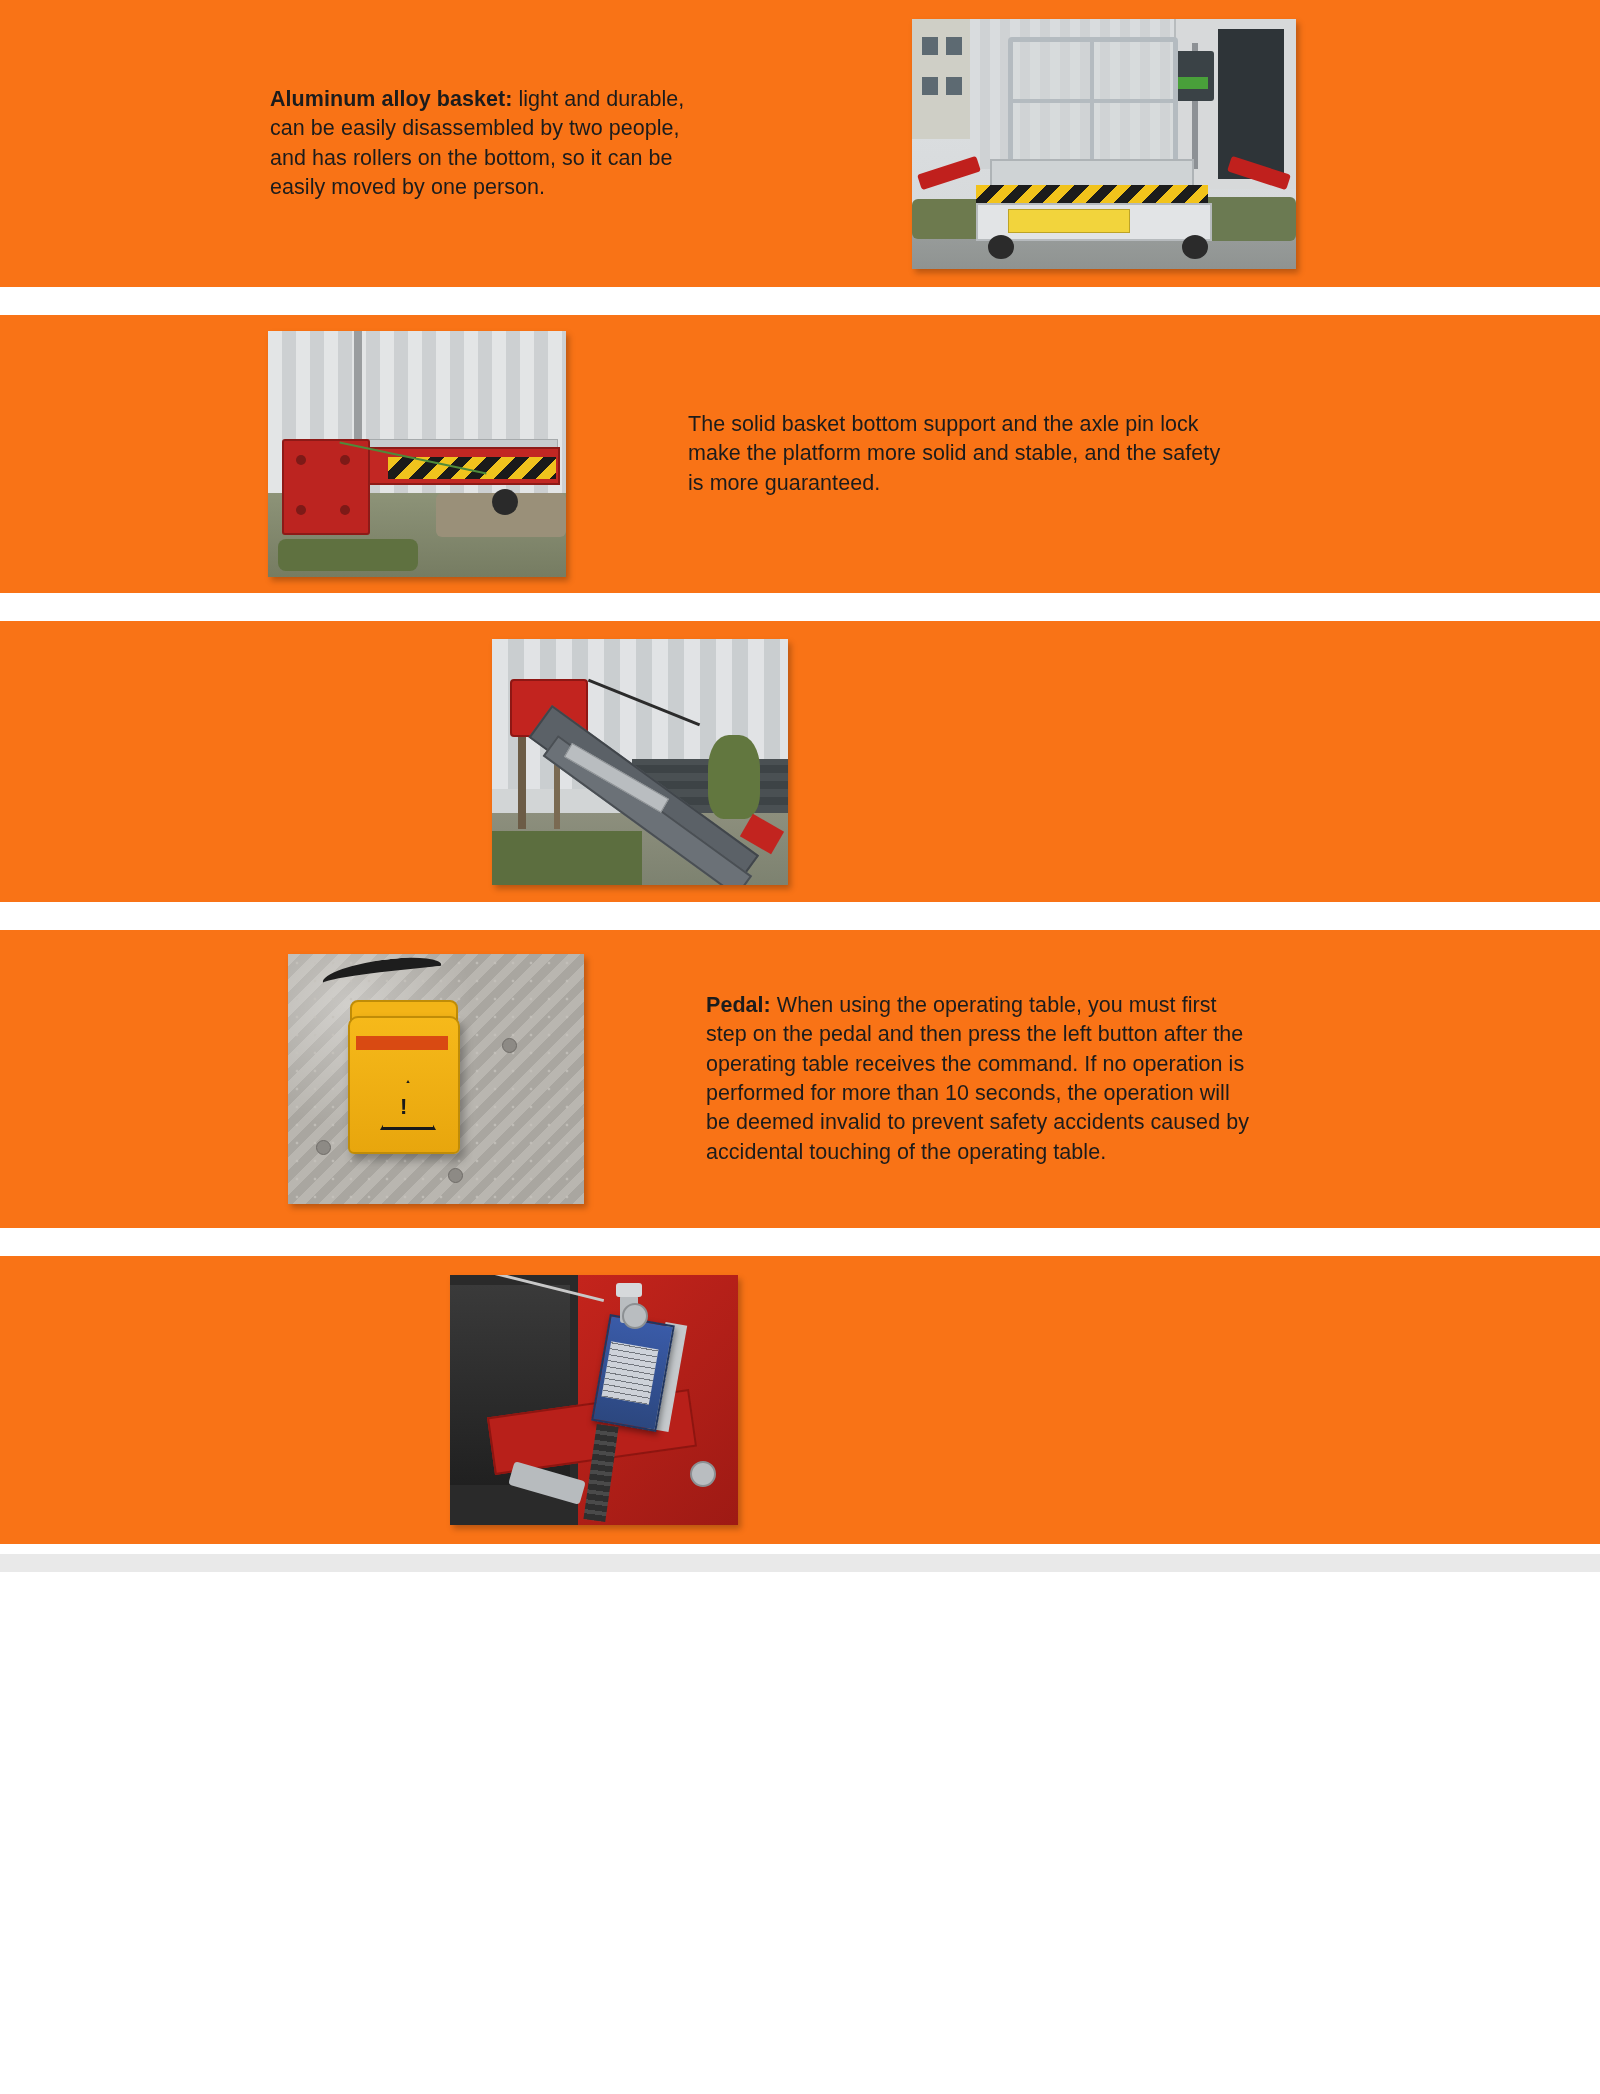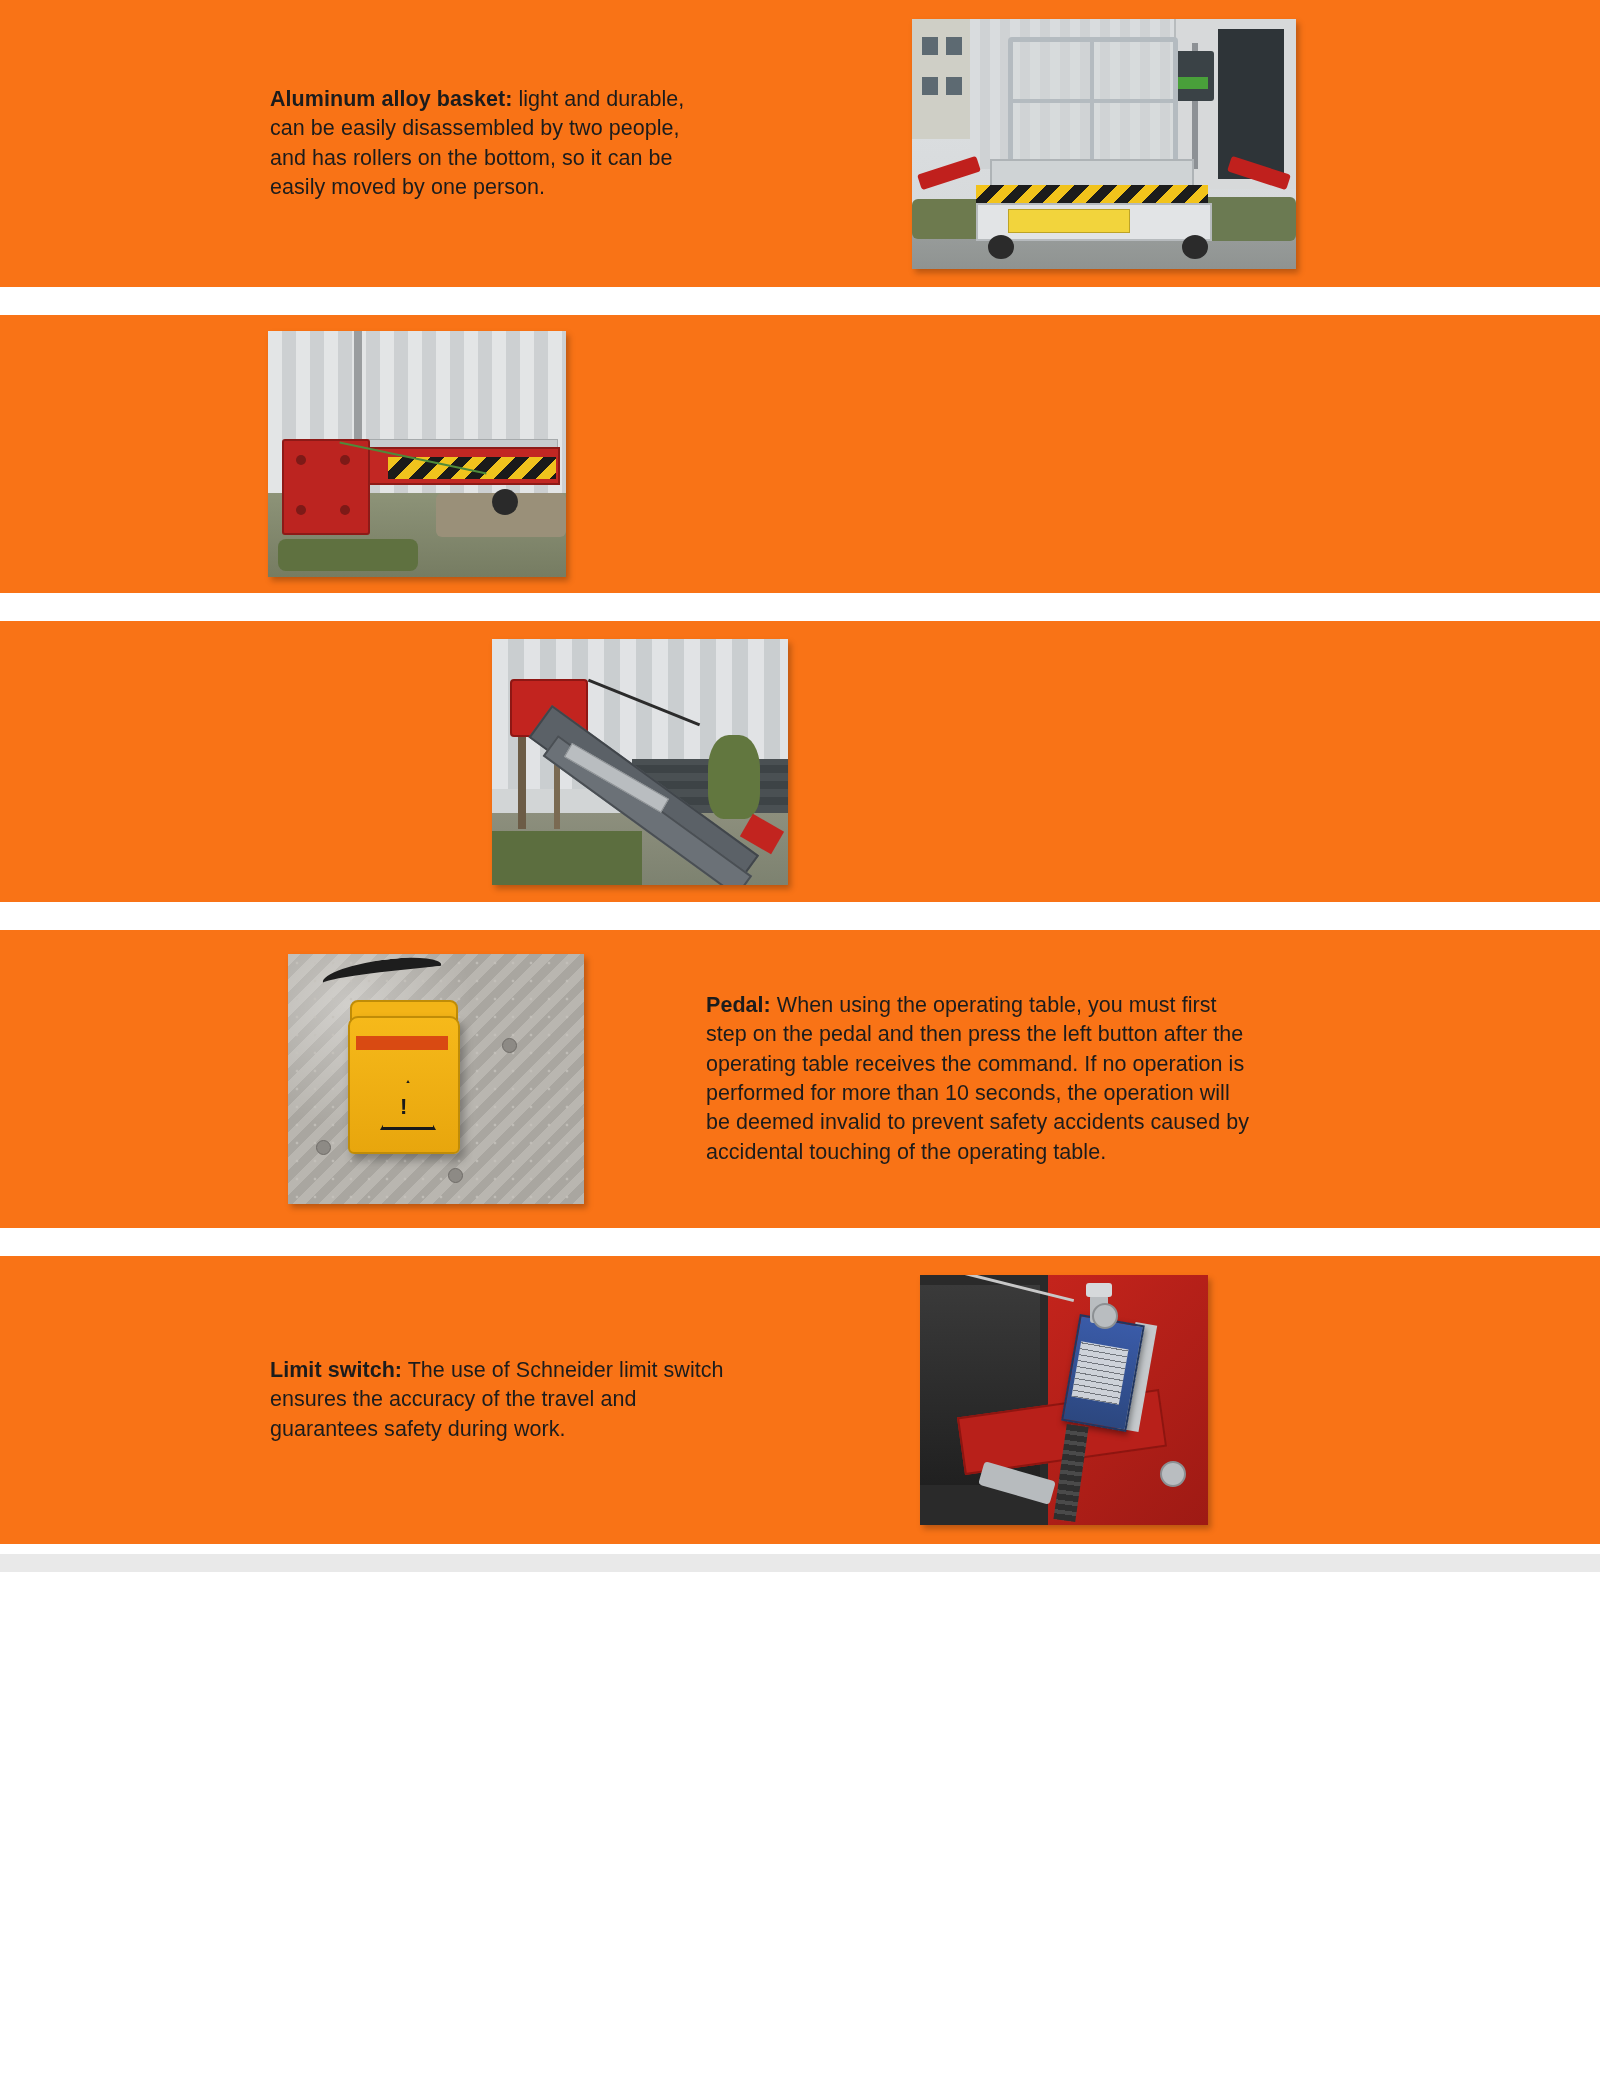--- a/index.html
+++ b/index.html
@@ -447,20 +447,25 @@
           <div class="redbeam">
             <div class="bolt" style="left:12px;top:14px;"></div>
             <div class="bolt" style="left:56px;top:14px;"></div>
             <div class="bolt" style="left:12px;top:64px;"></div>
             <div class="bolt" style="left:56px;top:64px;"></div>
           </div>
           <div class="wire"></div>
           <div class="wheel"></div>
         </div>
       </div>
+      <div class="cell-text" style="width:545px; margin-left:122px;">
+        <p class="para">
+          <span>The solid basket bottom support and the axle pin lock make the platform more solid and stable, and the safety is more guaranteed.</span>
+        </p>
+      </div>
     </div>
   </div>
   <div class="band-spacer"></div>
 
   <div class="band" style="height:281px;">
     <div class="row text-left" style="height:281px; padding-left:270px;">
       <div class="cell-img" style="margin-left:222px;">
         <div class="photo p3">
           <div class="wallcorr"></div>
           <div class="brickwall"></div>
@@ -502,25 +507,20 @@
         <p class="para">
           <b>Pedal:</b><span> When using the operating table, you must first step on the pedal and then press the left button after the operating table receives the command. If no operation is performed for more than 10 seconds, the operation will be deemed invalid to prevent safety accidents caused by accidental touching of the operating table.</span>
         </p>
       </div>
     </div>
   </div>
   <div class="band-spacer"></div>
 
   <div class="band" style="height:288px;">
     <div class="row text-left" style="height:288px; padding-left:270px;">
-      <div class="cell-text" style="width:470px;">
-        <p class="para">
-          <b>Limit switch:</b><span> The use of Schneider limit switch ensures the accuracy of the travel and guarantees safety during work.</span>
-        </p>
-      </div>
       <div class="cell-img" style="margin-left:180px;">
         <div class="photo p5">
           <div class="redblock"></div>
           <div class="blackhous"></div>
           <div class="redshelf"></div>
           <div class="bracket"></div>
           <div class="bluebox"></div>
           <div class="bluelabel"></div>
           <div class="plunger"></div>
           <div class="nut"></div>

